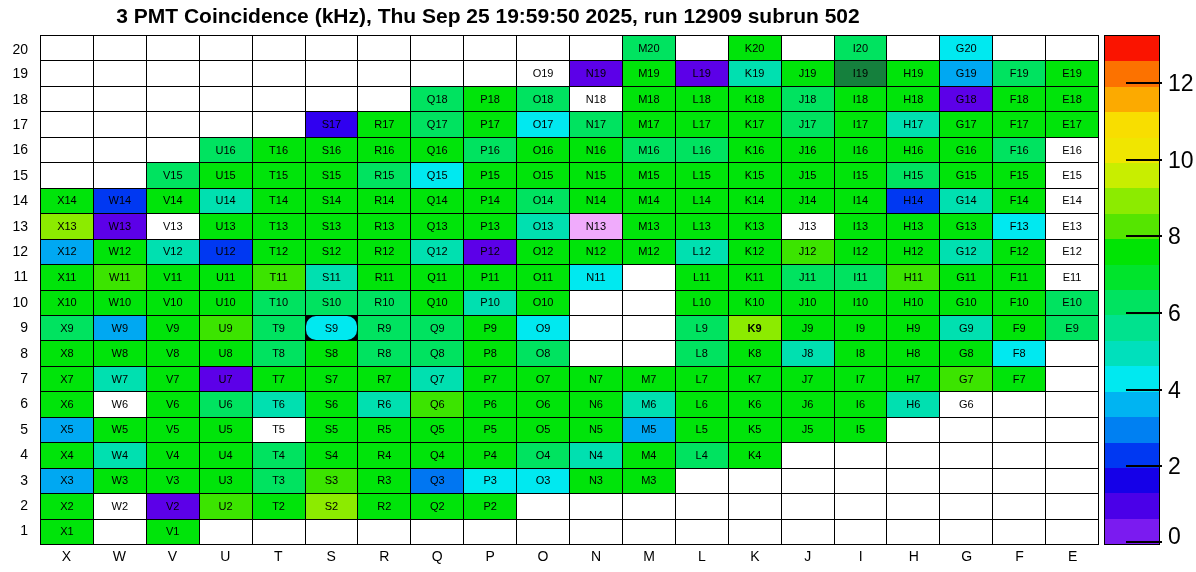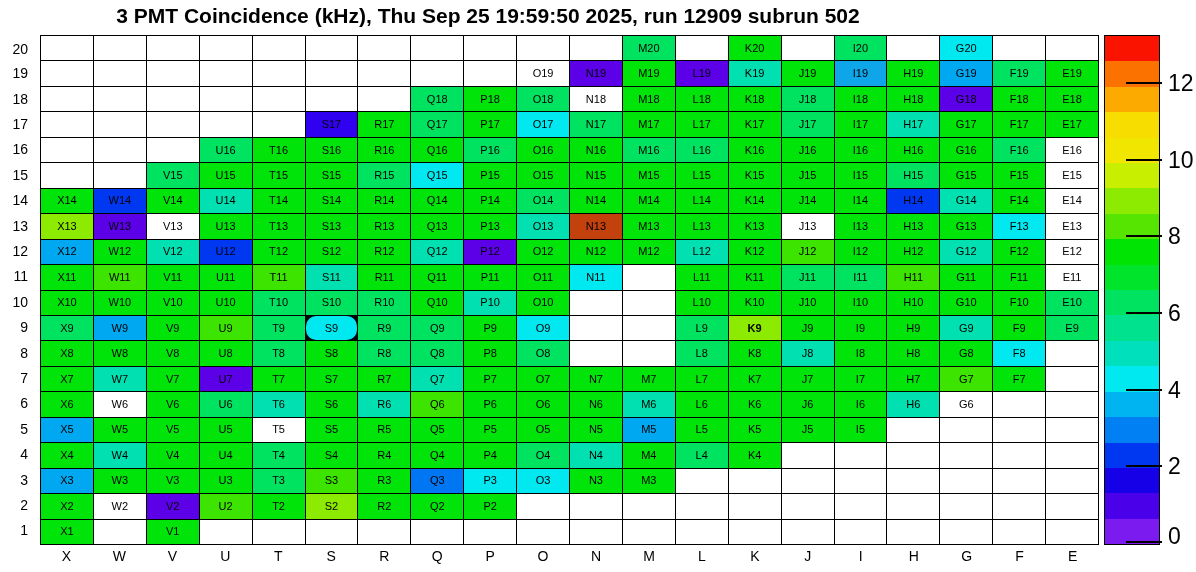--- a/index.html
+++ b/index.html
@@ -94,21 +94,21 @@
     <div class="cell" style="background: rgb(255, 255, 255);"></div>
     <div class="cell" style="background: rgb(255, 255, 255);"></div>
     <div class="cell" style="background: rgb(255, 255, 255);"></div>
     <div class="cell" style="background: rgb(255, 255, 255);"></div>
     <div class="cell" style="background: rgb(255, 255, 255);">O19</div>
     <div class="cell" style="background: rgb(92, 0, 232);">N19</div>
     <div class="cell" style="background: rgb(0, 228, 10);">M19</div>
     <div class="cell" style="background: rgb(92, 0, 232);">L19</div>
     <div class="cell" style="background: rgb(0, 224, 176);">K19</div>
     <div class="cell" style="background: rgb(0, 228, 10);">J19</div>
-    <div class="cell" style="background: #0ea5e9;">I19</div>
+    <div class="cell" style="background: #15803d;">I19</div>
     <div class="cell" style="background: rgb(0, 228, 10);">H19</div>
     <div class="cell" style="background: rgb(0, 168, 242);">G19</div>
     <div class="cell" style="background: rgb(0, 227, 96);">F19</div>
     <div class="cell" style="background: rgb(0, 228, 10);">E19</div>
     <div class="cell" style="background: rgb(255, 255, 255);"></div>
     <div class="cell" style="background: rgb(255, 255, 255);"></div>
     <div class="cell" style="background: rgb(255, 255, 255);"></div>
     <div class="cell" style="background: rgb(255, 255, 255);"></div>
     <div class="cell" style="background: rgb(255, 255, 255);"></div>
     <div class="cell" style="background: rgb(255, 255, 255);"></div>
@@ -209,21 +209,21 @@
     <div class="cell" style="background: rgb(140, 235, 0);">X13</div>
     <div class="cell" style="background: rgb(92, 0, 232);">W13</div>
     <div class="cell" style="background: rgb(255, 255, 255);">V13</div>
     <div class="cell" style="background: rgb(0, 228, 10);">U13</div>
     <div class="cell" style="background: rgb(0, 228, 10);">T13</div>
     <div class="cell" style="background: rgb(0, 228, 10);">S13</div>
     <div class="cell" style="background: rgb(0, 228, 10);">R13</div>
     <div class="cell" style="background: rgb(0, 228, 10);">Q13</div>
     <div class="cell" style="background: rgb(0, 228, 10);">P13</div>
     <div class="cell" style="background: rgb(0, 224, 176);">O13</div>
-    <div class="cell" style="background: #c2410c;">N13</div>
+    <div class="cell" style="background: #f0abfc;">N13</div>
     <div class="cell" style="background: rgb(0, 228, 10);">M13</div>
     <div class="cell" style="background: rgb(0, 228, 10);">L13</div>
     <div class="cell" style="background: rgb(0, 228, 10);">K13</div>
     <div class="cell" style="background: rgb(255, 255, 255);">J13</div>
     <div class="cell" style="background: rgb(0, 228, 10);">I13</div>
     <div class="cell" style="background: rgb(0, 228, 10);">H13</div>
     <div class="cell" style="background: rgb(0, 228, 10);">G13</div>
     <div class="cell" style="background: rgb(0, 233, 240);">F13</div>
     <div class="cell" style="background: rgb(255, 255, 255);">E13</div>
     <div class="cell" style="background: rgb(0, 168, 242);">X12</div>

